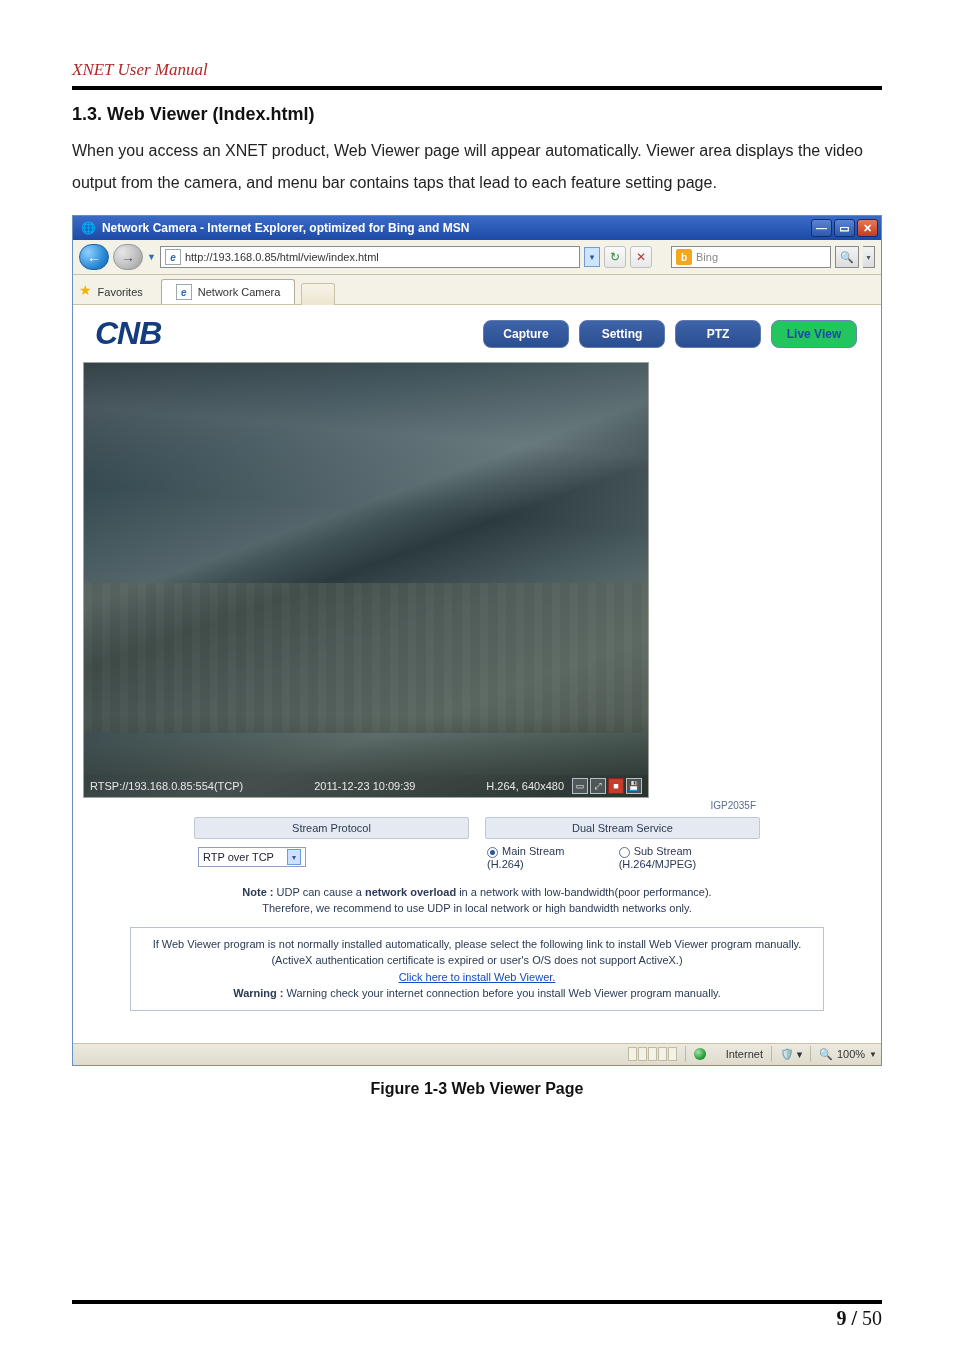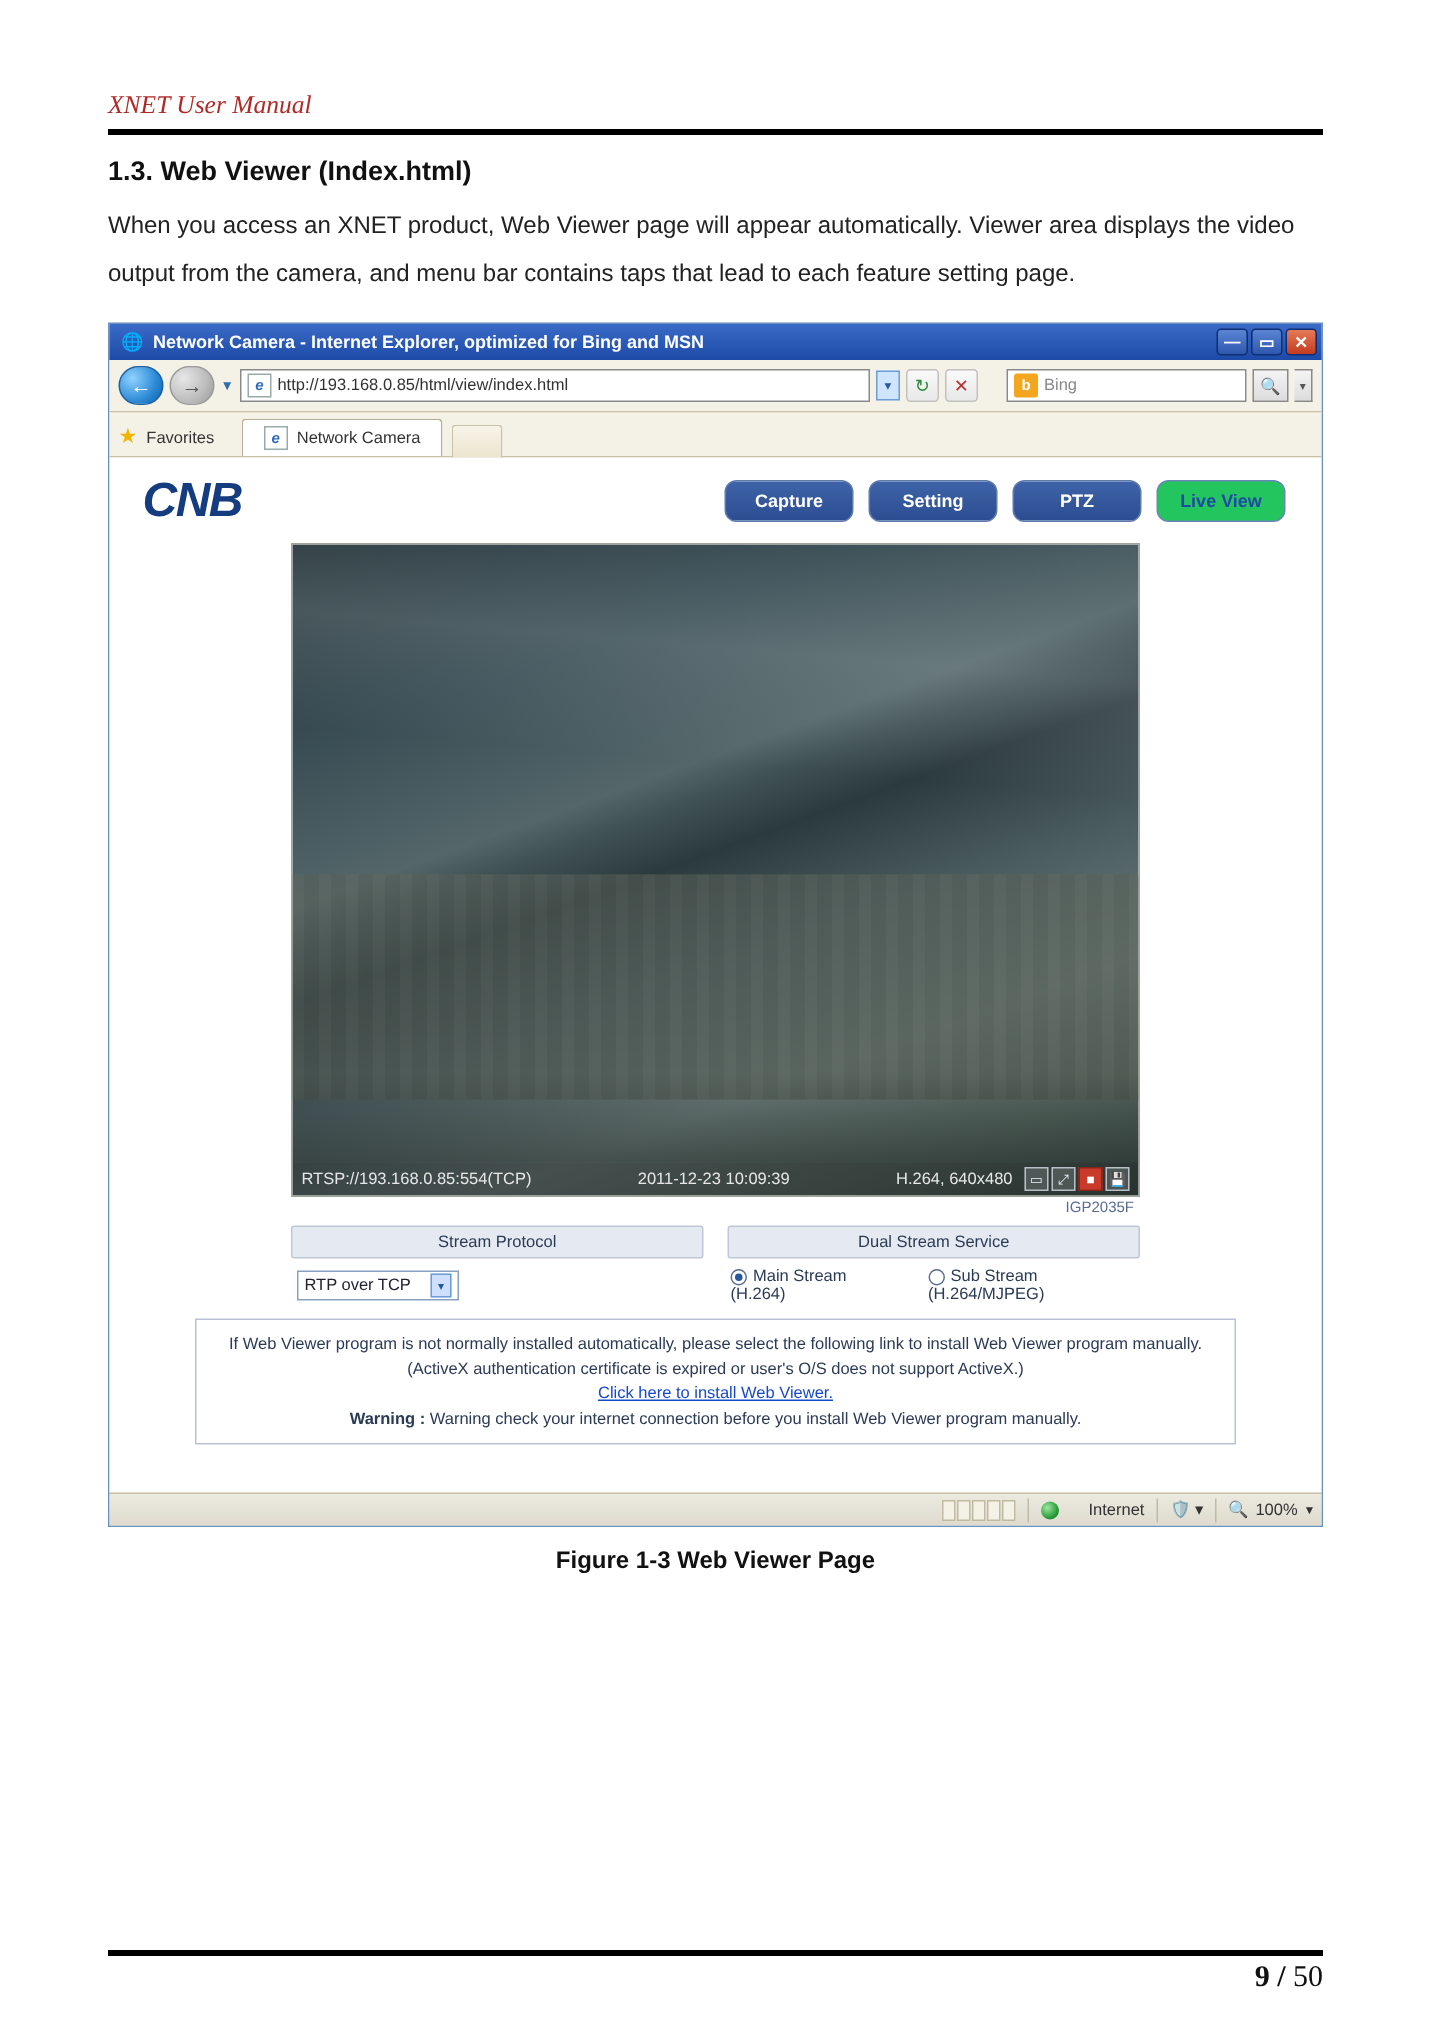--- a/index.html
+++ b/index.html
@@ -170,21 +170,21 @@
     border: 1px solid #5f7aad;
     border-radius: 8px;
     display:flex;align-items:center;justify-content:center;
     color:#fff; font-weight:bold; font-size:12px;
     background: linear-gradient(#3f63a8,#2b4e92);
   }
   .mbtn.live {
     background: #22c55e; color:#1f4aa3; border-color:#6b85b6;
   }
   .viewer-wrap {
-    display:flex; justify-content:center;
+    display:flex; 
   }
   .viewer {
     width: 566px; height: 436px;
     background: linear-gradient(160deg,#25343a 0%, #3a4e55 22%, #54666a 38%, #405156 42%, #2b3a3f 48%, #4a5b5f 60%, #6a7a78 75%, #55655f 88%, #3e4e4a 100%);
     position: relative;
     border: 1px solid #9fa59b;
     overflow:hidden;
   }
   .viewer::before {
     content:"";
@@ -392,20 +392,24 @@
             <span>RTP over TCP</span>
             <span class="dd">▾</span>
           </div>
         </div>
         <div class="radio-row">
           <label><span class="radio on"></span><span>Main Stream (H.264)</span></label>
           <label><span class="radio"></span><span>Sub Stream (H.264/MJPEG)</span></label>
         </div>
       </div>
 
+      <div class="note-block">
+        <b>Note : </b><span>UDP can cause a </span><b>network overload</b><span> in a network with low-bandwidth(poor performance).</span><br>
+        <span>Therefore, we recommend to use UDP in local network or high bandwidth networks only.</span>
+      </div>
 
       <div class="install-panel">
         <span>If Web Viewer program is not normally installed automatically, please select the following link to install Web Viewer program manually.</span><br>
         <span>(ActiveX authentication certificate is expired or user's O/S does not support ActiveX.)</span><br>
         <span class="linkish">Click here to install Web Viewer.</span><br>
         <b>Warning : </b><span>Warning check your internet connection before you install Web Viewer program manually.</span>
       </div>
 
       <div style="height:26px"></div>
     </div>

